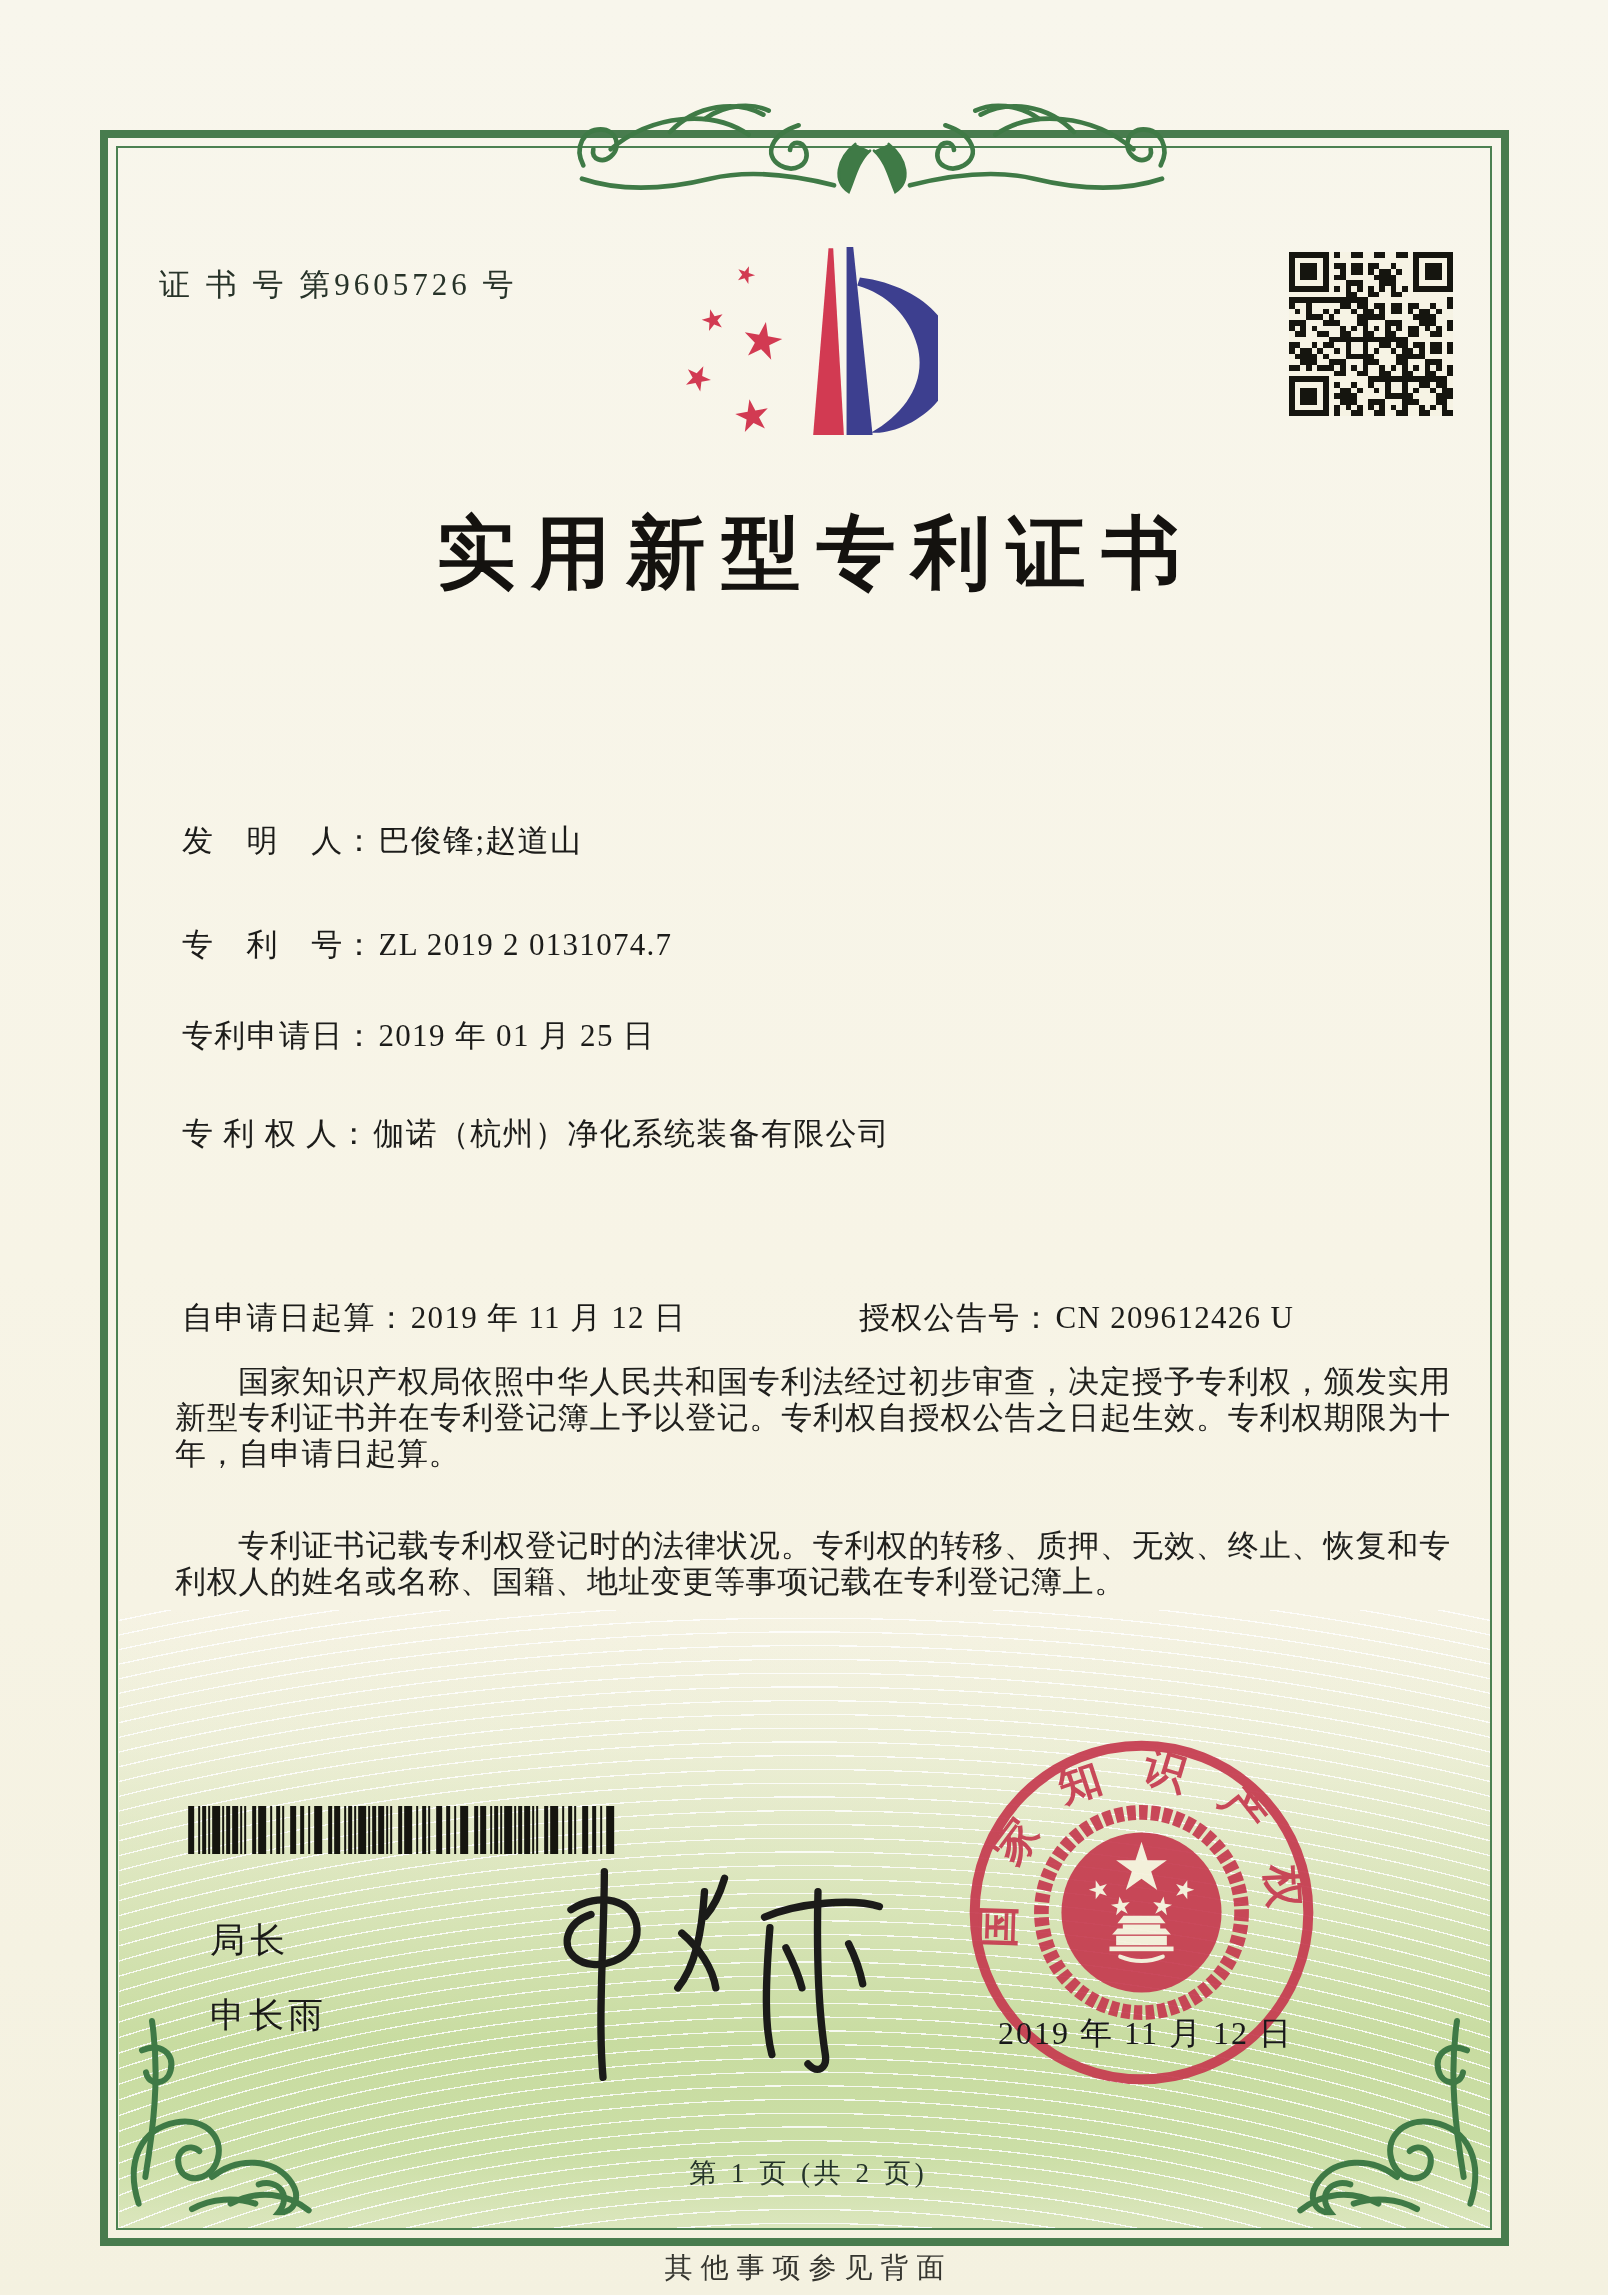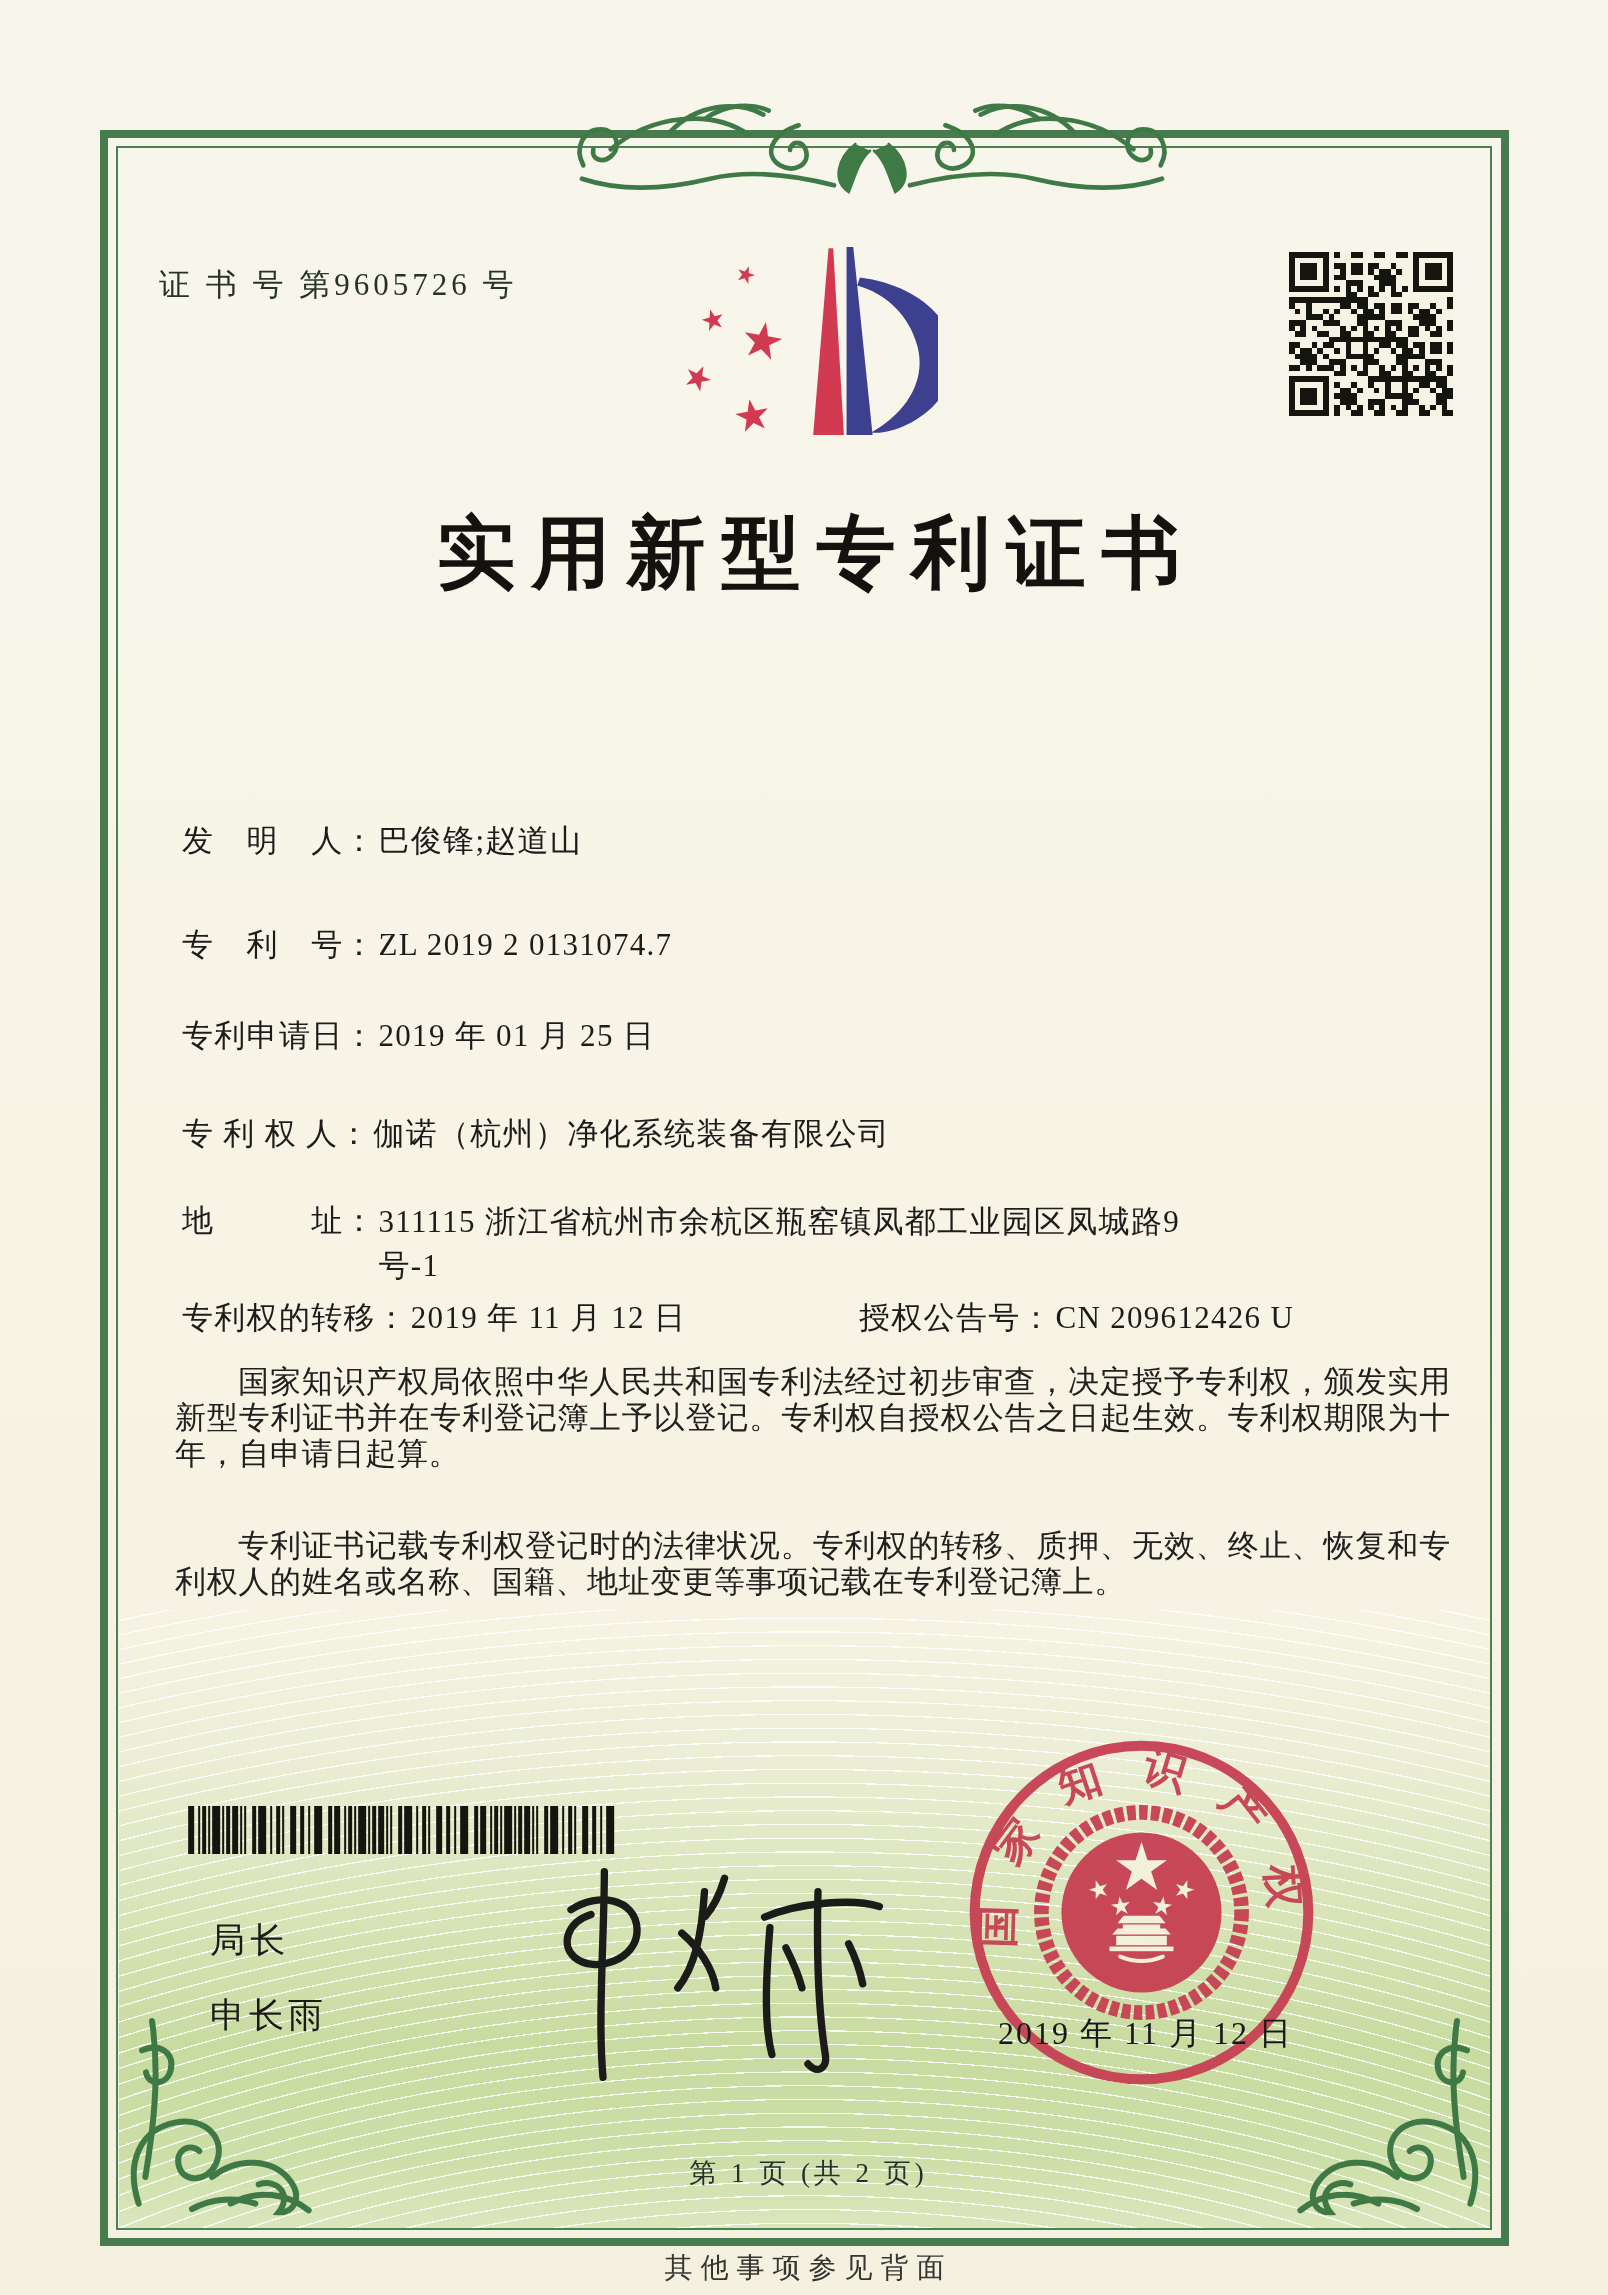--- a/index.html
+++ b/index.html
@@ -440,25 +440,22 @@
   </div>
   <div class="row" style="top:924px;">
     <span class="label">专　利　号：</span><span class="value">ZL 2019 2 0131074.7</span>
   </div>
   <div class="row" style="top:1015px;">
     <span class="label">专利申请日：</span><span class="value">2019 年 01 月 25 日</span>
   </div>
   <div class="row" style="top:1113px;">
     <span class="label">专 利 权 人：</span><span class="value">伽诺（杭州）净化系统装备有限公司</span>
   </div>
-  <div class="row" style="top:1200px;">
-    <span class="label">地　　　址：</span><span class="value addr-value"><span>311115 浙江省杭州市余杭区瓶窑镇凤都工业园区凤城路9</span><br><span>号-1</span></span>
-  </div>
   <div class="row" style="top:1297px;">
-    <span class="label">专利权的转移：</span><span class="value">2019 年 11 月 12 日</span>
+    <span class="label">自申请日起算：</span><span class="value">2019 年 11 月 12 日</span>
   </div>
   <div class="row" style="left:859px;top:1297px;">
     <span class="label">授权公告号：</span><span class="value">CN 209612426 U</span>
   </div>
 
   <div class="para" style="top:1364px;">国家知识产权局依照中华人民共和国专利法经过初步审查，决定授予专利权，颁发实用新型专利证书并在专利登记簿上予以登记。专利权自授权公告之日起生效。专利权期限为十年，自申请日起算。</div>
   <div class="para" style="top:1528px;font-family:Liberation Serif, serif;">专利证书记载专利权登记时的法律状况。专利权的转移、质押、无效、终止、恢复和专利权人的姓名或名称、国籍、地址变更等事项记载在专利登记簿上。</div>
 
   <svg id="barcode-svg" class="abs z4" style="left:188px;top:1806px;" width="427" height="48" viewBox="0 0 640 72">
       <rect x="0" y="0" width="9" height="72" fill="#15150f"></rect>

